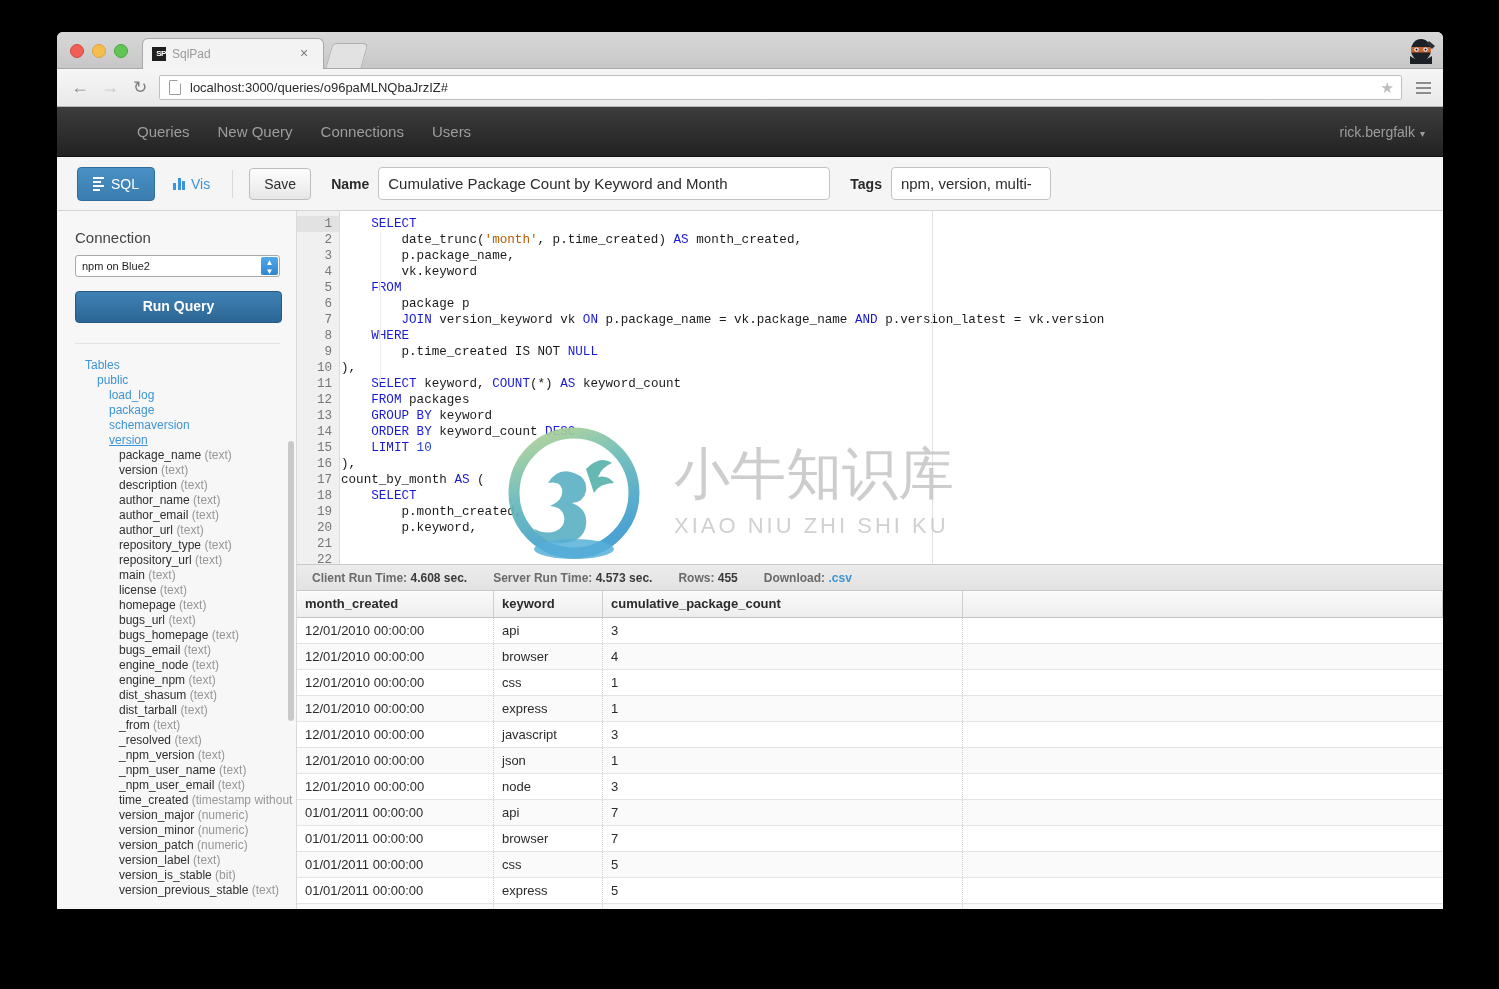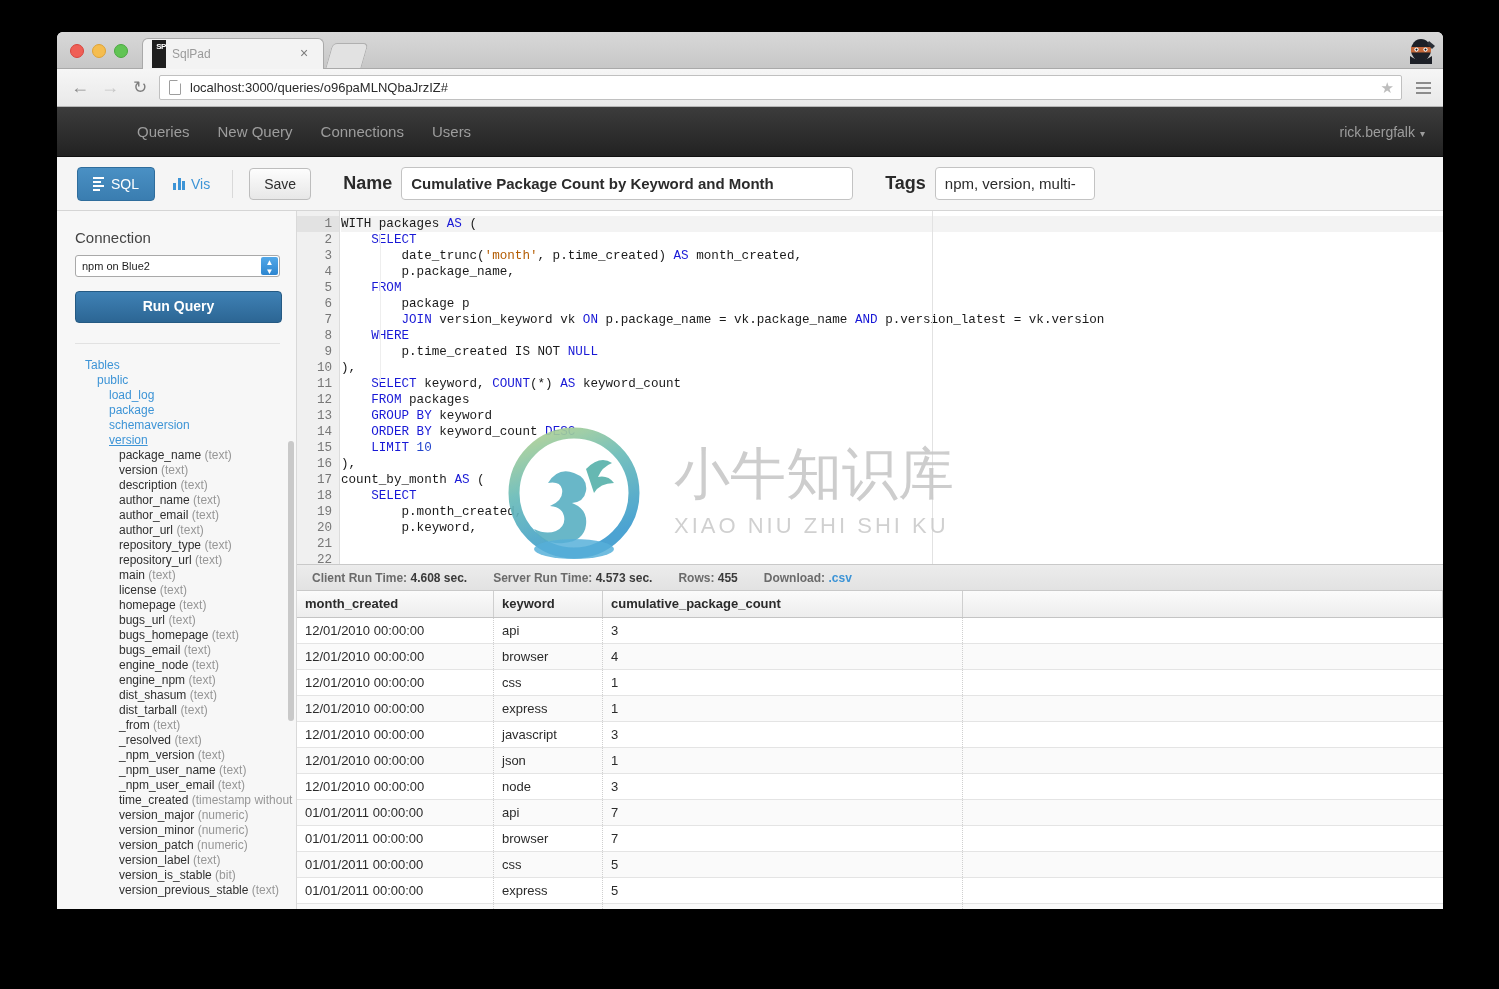--- a/index.html
+++ b/index.html
@@ -34,21 +34,21 @@
   .tab {
     position: absolute; left: 85px; top: 6px;
     width: 180px; height: 30px;
     background: #f3f3f3;
     border: 1px solid #a9a9a9; border-bottom: none;
     border-radius: 6px 6px 0 0;
     display: flex; align-items: center;
     transform: perspective(30px) rotateX(0deg);
   }
   .tab .favicon {
-    width: 14px; height: 28px; margin-left: 9px;
+    width: 14px; height: 14px; margin-left: 9px;
     background: #1f1f1f; color: #fff;
     font-size: 8px; font-weight: bold; line-height: 14px;
     text-align: right; letter-spacing: -.4px;
   }
   .tab .ttl {
     margin-left: 6px; font-size: 12px; color: #9a9a9a;
     white-space: nowrap; overflow: hidden;
   }
   .tab .tclose {
     position: absolute; right: 12px; top: 7px;
@@ -158,29 +158,29 @@
   .ico-bars i:nth-child(1) { height: 7px; }
   .ico-bars i:nth-child(2) { height: 12px; }
   .ico-bars i:nth-child(3) { height: 9px; }
   .tb-sep { width: 1px; height: 28px; background: #d9d9d9; margin: 0 16px 0 22px; }
   .btn-save {
     background: linear-gradient(#fdfdfd, #e7e7e7);
     border: 1px solid #bdbdbd; border-radius: 4px;
     font-size: 14px; color: #2f2f2f; padding: 7px 14px; cursor: pointer;
   }
   .lbl {
-    font-size: 18px; font-weight: bold; color: #2a2a2a;
-    margin-left: 32px; margin-right: 9px; white-space: nowrap; text-align: center;
+    font-size: 14px; font-weight: bold; color: #2a2a2a;
+    margin-left: 20px; margin-right: 9px; white-space: nowrap; text-align: center;
   }
   .fld {
     background: #fff; border: 1px solid #c3c3c3; border-radius: 4px;
     font-size: 15px; color: #2b2b2b; padding: 7px 9px; outline: none;
     font-family: "Liberation Sans", sans-serif;
   }
-  #name-field { width: 432px; font-weight: bold; }
+  #name-field { width: 432px; }
   #tags-field { width: 140px; }
 
   
   .split { display: flex; height: 702px; }
 
   .sidebar {
     width: 240px; background: #f7f7f7;
     border-right: 1px solid #d9d9d9;
     padding: 18px 16px 0 18px; box-sizing: border-box;
     overflow: hidden; position: relative;
@@ -444,24 +444,24 @@
                 <div>15</div>
                 <div>16</div>
                 <div>17</div>
                 <div>18</div>
                 <div>19</div>
                 <div>20</div>
                 <div>21</div>
                 <div>22</div>
               </div>
             <div class="codearea" id="codearea">
-                <div class="ln cur"><span>WITH packages </span><span class="kw">AS</span><span> (</span></div>
                 <div class="ln"><span>    </span><span class="kw">SELECT</span></div>
                 <div class="ln"><span>        date_trunc(</span><span class="str">'month'</span><span>, p.time_created) </span><span class="kw">AS</span><span> month_created,</span></div>
                 <div class="ln"><span>        p.package_name,</span></div>
+                <div class="ln"><span>        vk.keyword</span></div>
                 <div class="ln"><span>    </span><span class="kw">FROM</span></div>
                 <div class="ln"><span>        package p</span></div>
                 <div class="ln"><span>        </span><span class="kw">JOIN</span><span> version_keyword vk </span><span class="kw">ON</span><span> p.package_name = vk.package_name </span><span class="kw">AND</span><span> p.version_latest = vk.version</span></div>
                 <div class="ln"><span>    </span><span class="kw">WHERE</span></div>
                 <div class="ln"><span>        p.time_created IS NOT </span><span class="kw">NULL</span></div>
                 <div class="ln"><span>),</span></div>
                 <div class="ln"><span>    </span><span class="kw">SELECT</span><span> keyword, </span><span class="kw">COUNT</span><span>(*) </span><span class="kw">AS</span><span> keyword_count</span></div>
                 <div class="ln"><span>    </span><span class="kw">FROM</span><span> packages</span></div>
                 <div class="ln"><span>    </span><span class="kw">GROUP BY</span><span> keyword</span></div>
                 <div class="ln"><span>    </span><span class="kw">ORDER BY</span><span> keyword_count </span><span class="kw">DESC</span></div>

